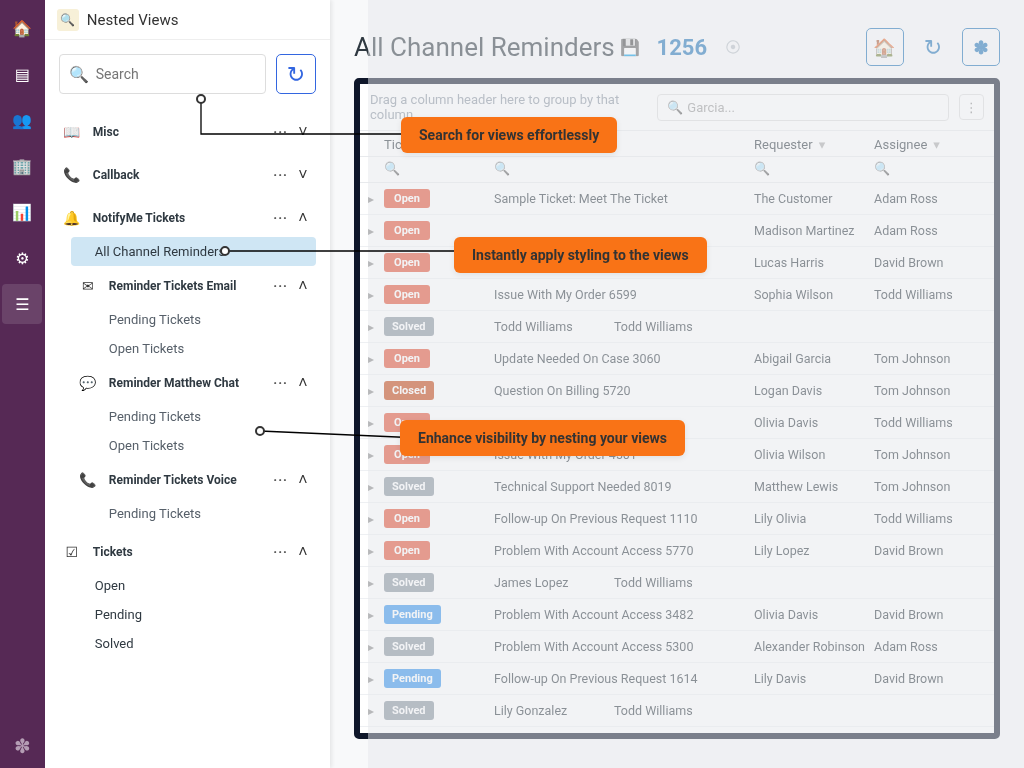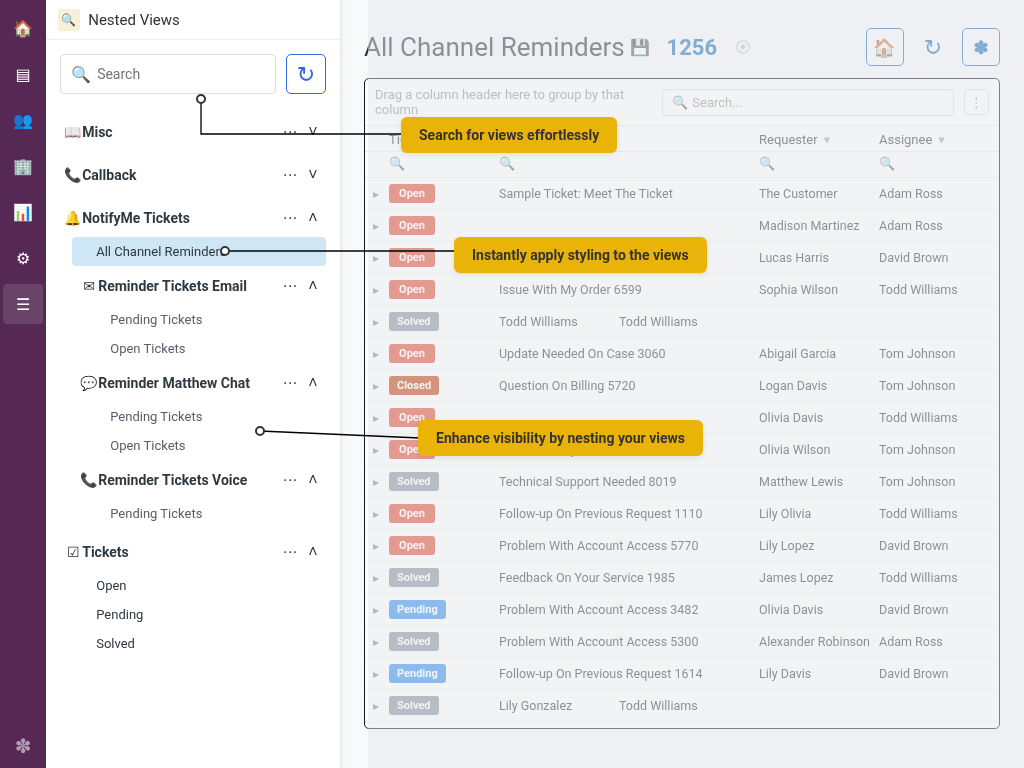--- a/index.html
+++ b/index.html
@@ -14,57 +14,57 @@
 .sb-hdr-ico{width:22px;height:22px;border-radius:3px;background:#f7f0d8;display:flex;align-items:center;justify-content:center;font-size:12px;margin-right:8px}
 .sb-hdr-title{font-size:15px;color:#333}
 .sb-body{padding:14px 14px 0 14px;overflow-y:auto;flex:1}
 .search-row{display:flex;gap:10px;margin-bottom:18px}
 .search-box{flex:1;border:1px solid #ddd;border-radius:4px;height:40px;display:flex;align-items:center;padding:0 10px}
 .search-box input{border:none;outline:none;font-size:14px;width:100%}
 .refresh-btn{width:40px;height:40px;border:1.5px solid #3366e0;border-radius:5px;display:flex;align-items:center;justify-content:center;color:#3366e0;cursor:pointer;font-size:22px}
 .cat{margin-bottom:4px}
 .cat-hdr{display:flex;align-items:center;padding:10px 4px;cursor:pointer}
 .cat-ico{width:18px;font-size:14px;color:#333;text-align:center}
-.cat-lbl{font-weight:700;font-size:14px;color:#2f3941;flex:1}
+.cat-lbl{font-weight:700;font-size:12px;color:#2f3941;margin-left:12px;flex:1}
 .cat-menu{color:#555;font-weight:700;letter-spacing:1px;font-size:13px;padding:0 6px}
 .cat-chev{width:18px;text-align:center;color:#333}
 .sub{margin-left:12px}
 .node{display:flex;align-items:center;padding:7px 6px;border-radius:4px;cursor:pointer;font-size:13px;color:#2f3941}
 .node.active{background:#cfe6f4}
 .leaf{padding:7px 6px 7px 28px;font-size:13px;color:#57606a;cursor:pointer}
 .sub2 .leaf{padding-left:10px}
 .main{flex:1;padding:0 24px;position:relative}
 .page-hdr{display:flex;align-items:center;padding:28px 0 12px 0}
 .page-title{font-size:26px;color:#2f3941;font-weight:400}
 .count{color:#1f73b7;font-weight:700;font-size:22px;margin-left:10px}
 .save-ico{color:#1f73b7;margin:0 6px}
 .check-circle{margin-left:18px;color:#b8bfc6}
 .hdr-actions{margin-left:auto;display:flex;gap:12px;align-items:center}
 .btn-sq{width:38px;height:38px;border:1.5px solid #1f73b7;border-radius:5px;display:flex;align-items:center;justify-content:center;color:#1f73b7;cursor:pointer;font-size:18px}
 .btn-plain{width:34px;height:34px;display:flex;align-items:center;justify-content:center;color:#1f73b7;cursor:pointer;font-size:22px}
-.panel{border:1px solid #0f172a;border-radius:5px;background:#fff}
+.panel{border:6px solid #0f172a;border-radius:5px;background:#fff}
 .panel-top{display:flex;align-items:center;padding:8px 10px;border-bottom:1px solid #e8eaed;color:#8b95a1;font-size:13px}
 .panel-search{margin-left:auto;border:1px solid #ddd;padding:5px 10px;border-radius:4px;display:flex;align-items:center;font-size:13px;color:#999;width:300px}
 .col-menu{width:26px;height:26px;border:1px solid #ddd;border-radius:4px;margin-left:10px;display:flex;align-items:center;justify-content:center;color:#888}
 .tbl-head{display:flex;padding:6px 10px 4px 24px;font-size:13px;color:#2f3941;border-bottom:1px solid #e8eaed}
 .tbl-filters{display:flex;padding:4px 10px 6px 24px;font-size:13px;color:#999;border-bottom:1px solid #e8eaed}
 .th{display:flex;align-items:center;gap:6px}
 .c-stat{width:110px}
 .c-subj{width:260px}
 .c-req{width:120px}
 .c-asg{width:110px}
 .tf-row{color:#bbb}
 .tbl-body{max-height:550px;overflow:hidden}
 .row{display:flex;align-items:center;padding:6px 10px 6px 8px;border-bottom:1px solid #eef0f3;font-size:12.5px;color:#2f3941}
 .expand{width:16px;color:#888;font-size:12px}
 .badge{padding:3px 8px;border-radius:3px;font-size:11px;font-weight:700;color:#fff;display:inline-block;min-width:46px;text-align:center}
 .b-open{background:#e34f32}.b-solved{background:#87929d}.b-closed{background:#c2410c}.b-pending{background:#3091ec}
 .filter-ico{color:#aaa;font-size:13px}
 .overlay{position:absolute;inset:0;left:368px;background:rgba(230,232,236,.5);pointer-events:none;z-index:30}
-.callout{position:absolute;background:#eab308;border-radius:6px;padding:10px 18px;font-size:14px;font-weight:700;color:#333;box-shadow:0 2px 6px rgba(0,0,0,.08);z-index:60}
+.callout{position:absolute;background:#f97316;border-radius:6px;padding:10px 18px;font-size:14px;font-weight:700;color:#333;box-shadow:0 2px 6px rgba(0,0,0,.08);z-index:60}
 .dot{position:absolute;width:10px;height:10px;border-radius:50%;border:2px solid #333;background:#fff;z-index:65}
 svg.conn{position:absolute;z-index:55;pointer-events:none}
 </style>
 </head>
 <body>
 
 <div class="app">
   <div class="rail">
     <div class="rail-icon">🏠</div>
     <div class="rail-icon">▤</div>
@@ -174,21 +174,21 @@
         <div class="btn-plain">↻</div>
         <div class="btn-sq" style="font-weight:800">✽</div>
       </div>
     </div>
 
     <div class="panel">
       <div class="panel-top">
         <span>Drag a column header here to group by that column</span>
         <div class="panel-search">
           <span>🔍</span>&nbsp;
-          <span>Search...</span>
+          <span>Garcia...</span>
         </div>
         <div class="col-menu">⋮</div>
       </div>
       <div class="tbl-head">
         <div class="th c-stat">
             <span>Ticket Status</span>
             <span class="filter-ico">▾</span>
           </div>
         <div class="th c-subj">
             <span>Subject</span>
@@ -289,21 +289,20 @@
           <div class="row">
     <span class="expand">▸</span>
     <div class="c-stat"><span class="badge b-open">Open</span></div>
     <div class="c-subj">Problem With Account Access 5770</div>
     <div class="c-req">Lily Lopez</div>
     <div class="c-asg">David Brown</div>
           </div>
           <div class="row">
     <span class="expand">▸</span>
     <div class="c-stat"><span class="badge b-solved">Solved</span></div>
-    <div class="c-subj">Feedback On Your Service 1985</div>
     <div class="c-req">James Lopez</div>
     <div class="c-asg">Todd Williams</div>
           </div>
           <div class="row">
     <span class="expand">▸</span>
     <div class="c-stat"><span class="badge b-pending">Pending</span></div>
     <div class="c-subj">Problem With Account Access 3482</div>
     <div class="c-req">Olivia Davis</div>
     <div class="c-asg">David Brown</div>
           </div>
@@ -335,21 +334,21 @@
     </div>
         </div>
     </div>
   </div>
 </div>
 
 <div class="overlay"></div>
 
 <div class="callout" style="left:401px;top:117px">Search for views effortlessly</div>
 <div class="callout" style="left:454px;top:237px">Instantly apply styling to the views</div>
-<div class="callout" style="left:418px;top:420px">Enhance visibility by nesting your views</div>
+<div class="callout" style="left:400px;top:420px">Enhance visibility by nesting your views</div>
 
 <div class="dot" style="left:196px;top:94px"></div>
 <div class="dot" style="left:220px;top:246px"></div>
 <div class="dot" style="left:255px;top:426px"></div>
 
 <svg class="conn" style="left:196px;top:94px" width="210" height="45">
     <path d="M5 5 L5 40 L205 40" stroke="#000" fill="none" stroke-width="1.3"></path>
   </svg>
 <svg class="conn" style="left:220px;top:246px" width="240" height="12">
     <path d="M5 5 L235 5" stroke="#000" fill="none" stroke-width="1.3"></path>

